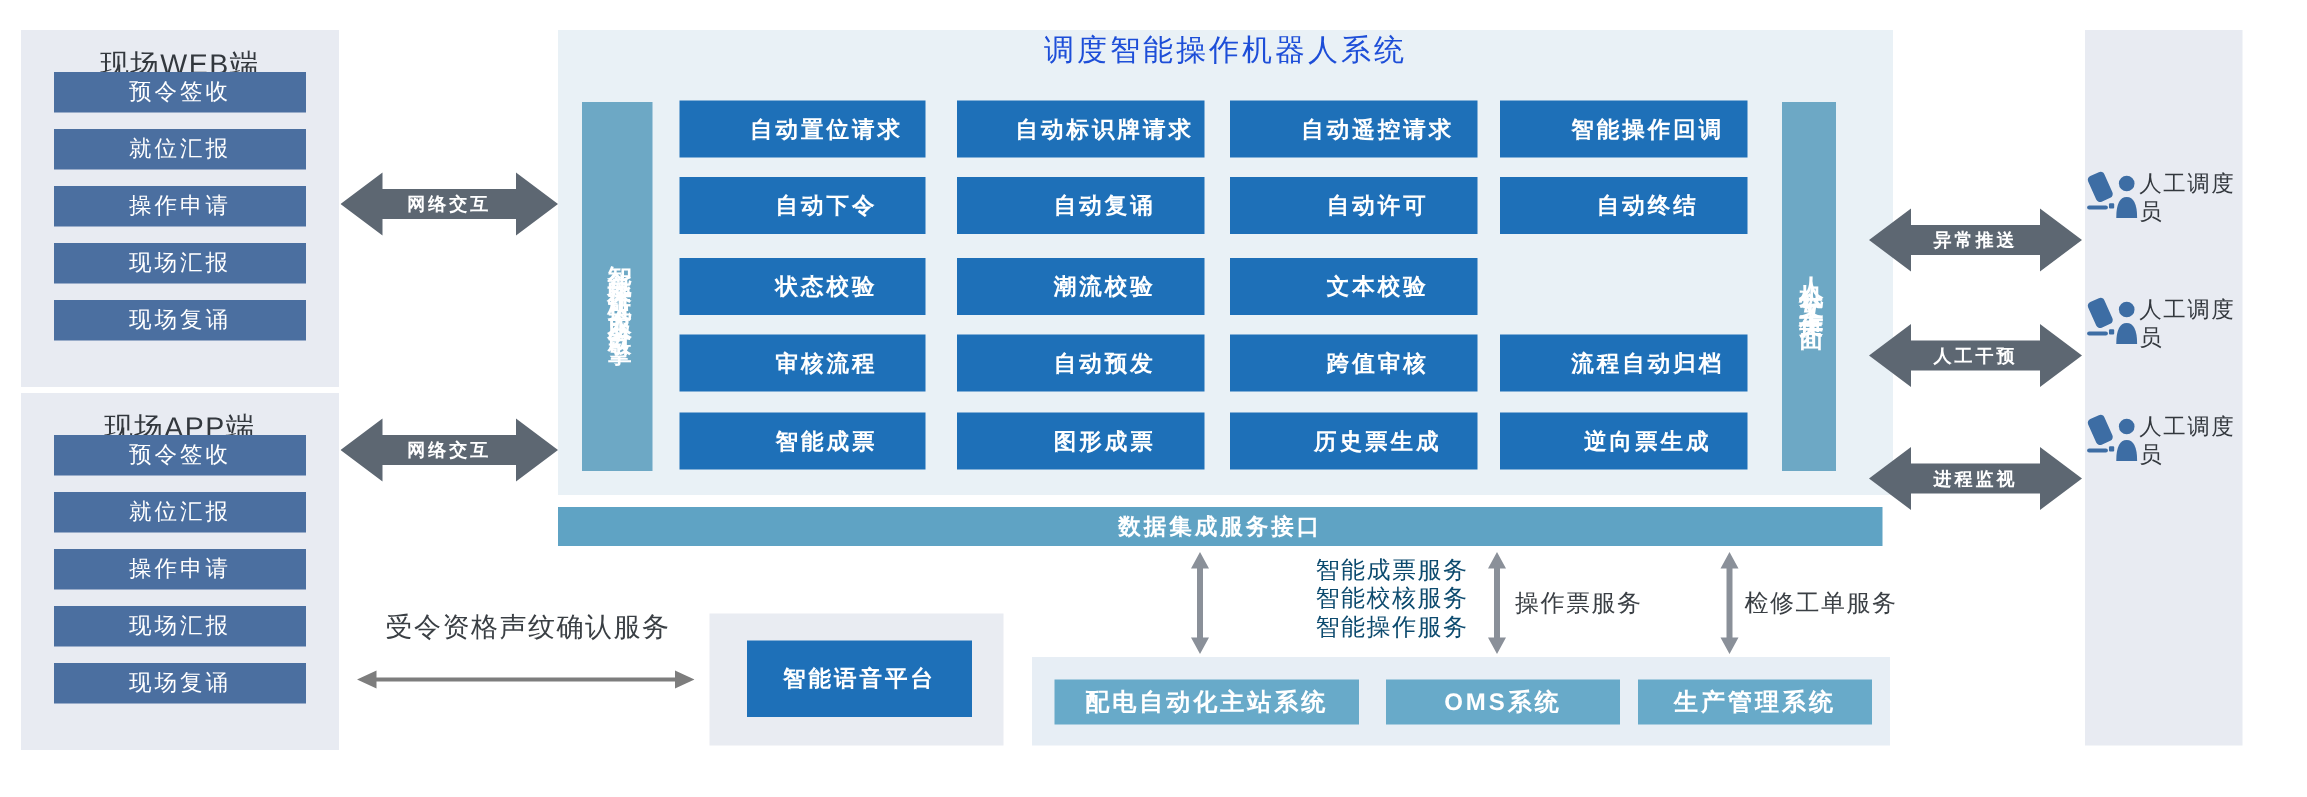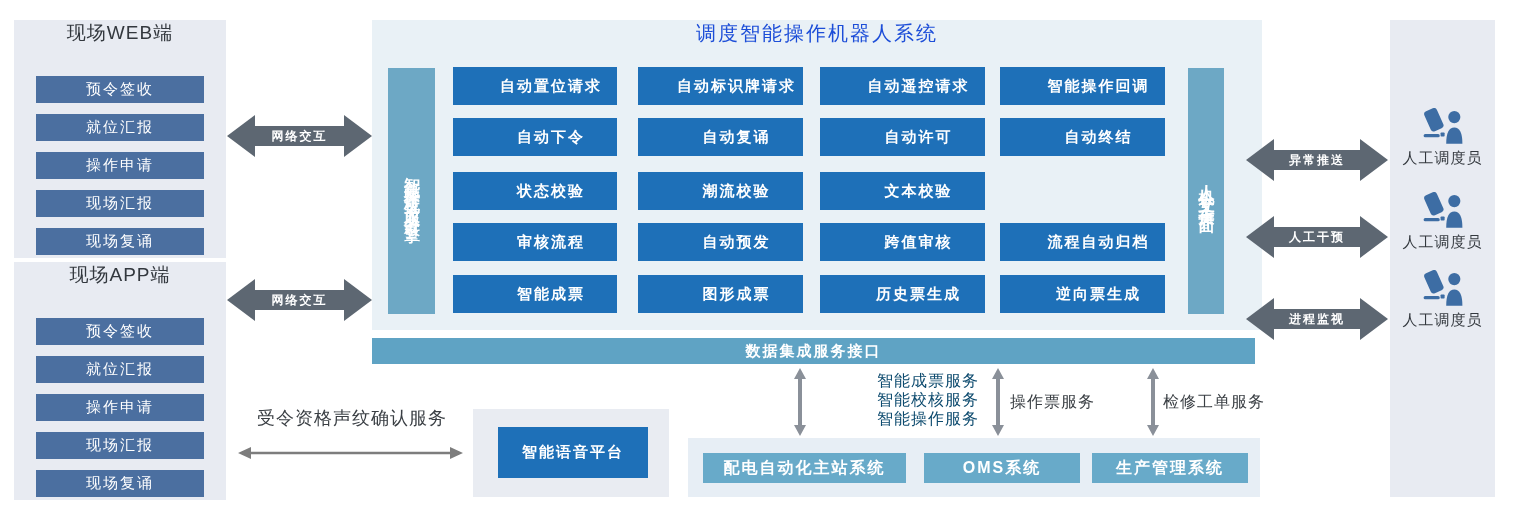--- a/index.html
+++ b/index.html
@@ -8,21 +8,21 @@
   .canvas { position:relative; width:1538px; height:531px; background:#ffffff; overflow:hidden; }
 
   .abs { position:absolute; }
 
   
   .panel { position:absolute; background:#e8ebf2; }
   .panel.main { background:#e9f1f6; }
   .panel.voice { background:#e9ecf2; }
   .panel.systems { background:#e7eef5; }
 
-  .side-title { text-align:center; font-size:19px; font-weight:500; color:#33383e; letter-spacing:1px; height:56px; }
+  .side-title { text-align:center; padding-top:10px; font-size:19px; font-weight:500; color:#33383e; letter-spacing:1px; height:28px; }
   .side-btn { position:relative; width:168px; height:27px; margin:0 auto 11px auto; background:#4b6fa0; color:#ffffff; font-size:15px; font-weight:500; display:flex; align-items:center; justify-content:center; letter-spacing:2px; }
 
   .main-title { text-align:center; padding-top:0; font-size:20px; font-weight:500; color:#1d4ed8; letter-spacing:2px; }
 
   .vbar { position:absolute; background:#6da8c5; color:#ffffff; display:flex; align-items:center; justify-content:center; writing-mode:vertical-lr; text-orientation:upright; font-size:16px; font-weight:600; letter-spacing:5px; }
 
   .cell { position:absolute; height:38px; background:#1e70b8; color:#ffffff; font-size:15px; font-weight:600; display:flex; align-items:center; justify-content:center; letter-spacing:2px;padding-left:32px; }
 
   .darrow { position:absolute; }
   .darrow svg { position:absolute; left:0; top:0; width:100%; height:100%; }
@@ -30,21 +30,21 @@
 
   .databar { position:absolute; background:#5fa3c4; color:#ffffff; display:flex; align-items:center; justify-content:center; font-size:15px; font-weight:600; letter-spacing:2px; }
 
   .svc-lines { position:absolute; color:#0c4a6e; font-size:16px; line-height:19px; font-weight:500; letter-spacing:1px;margin-left:32px; }
   .svc-label { position:absolute; color:#3a3f44; font-size:16px; font-weight:500; letter-spacing:1px; }
 
   .sys-btn { position:absolute; height:30px; background:#68aac9; color:#ffffff; font-size:16px; font-weight:600; display:flex; align-items:center; justify-content:center; letter-spacing:2px; }
 
   .voice-btn { position:absolute; left:25px; top:18px; width:150px; height:51px; background:#1e70b8; color:#ffffff; font-size:15px; font-weight:600; display:flex; align-items:center; justify-content:center; letter-spacing:2px; }
 
-  .dispatcher { position:absolute; left:0; width:100%; display:flex; flex-direction:column; align-items:center; }
+  .dispatcher { position:absolute; left:0; width:100%; display:flex; flex-direction:row; align-items:center; }
   .dispatcher-label { margin-top:5px; font-size:15px; color:#33383e; letter-spacing:1px; }
 
   .voiceprint-label { position:absolute; color:#3a3f44; font-size:18px; font-weight:500; text-align:center; letter-spacing:1px; }
 </style>
 </head>
 <body>
 
 <div class="canvas">
 
   <div class="panel" style="left:14px;top:20px;width:212px;height:238px">

